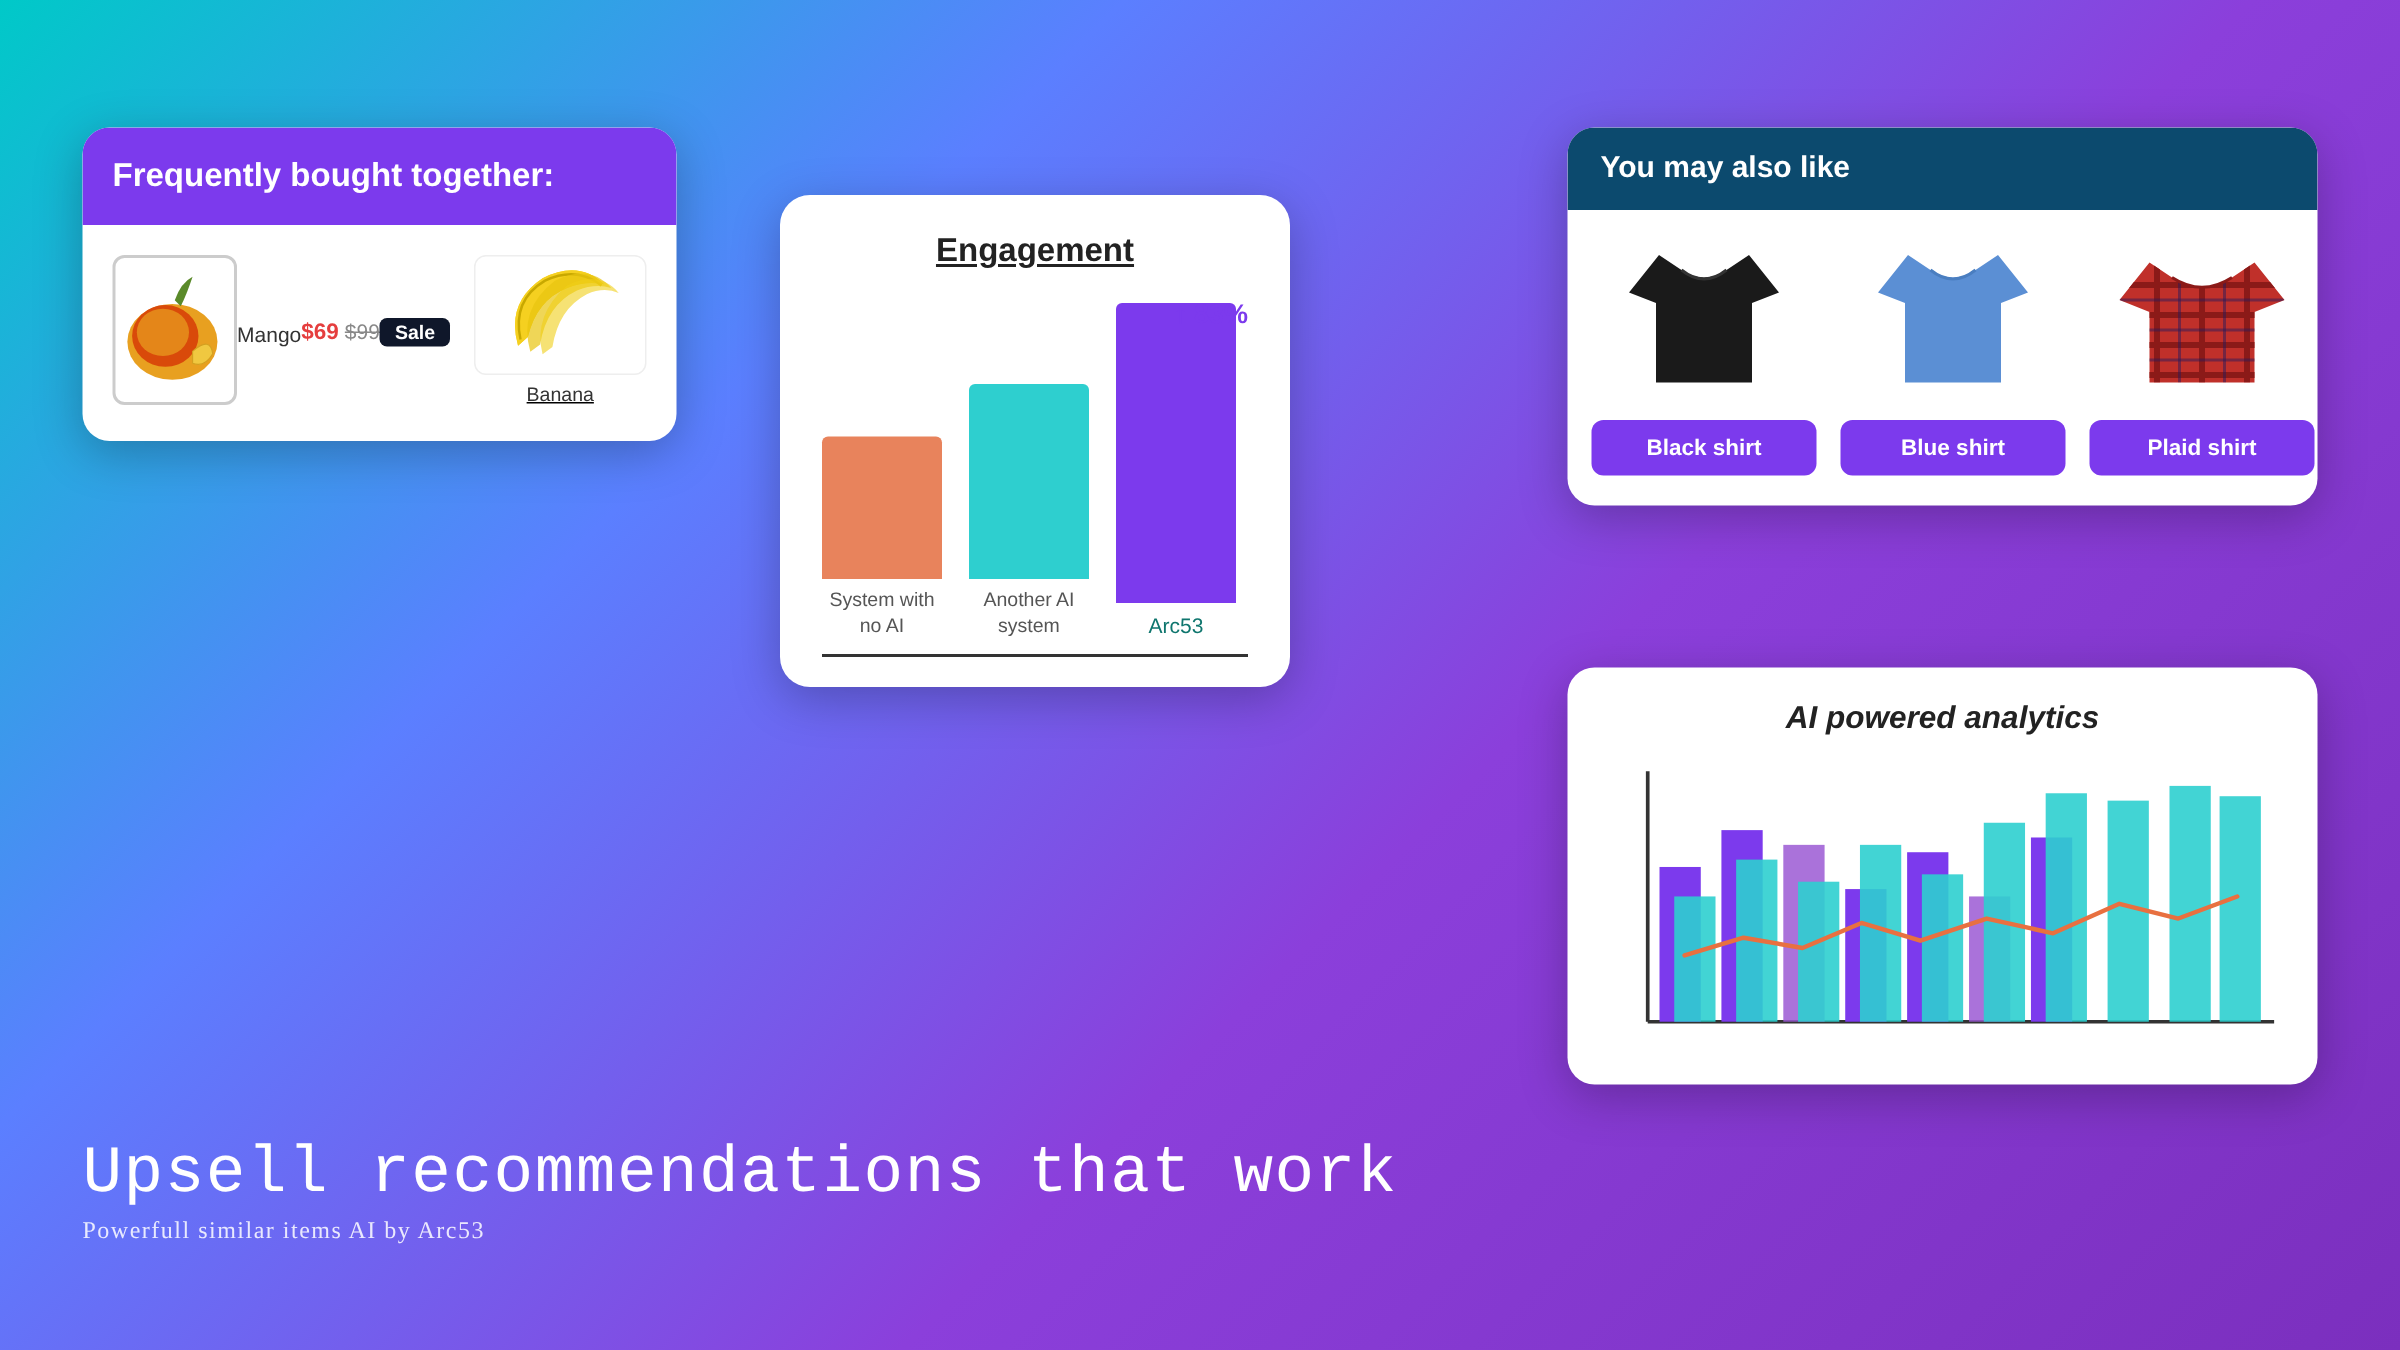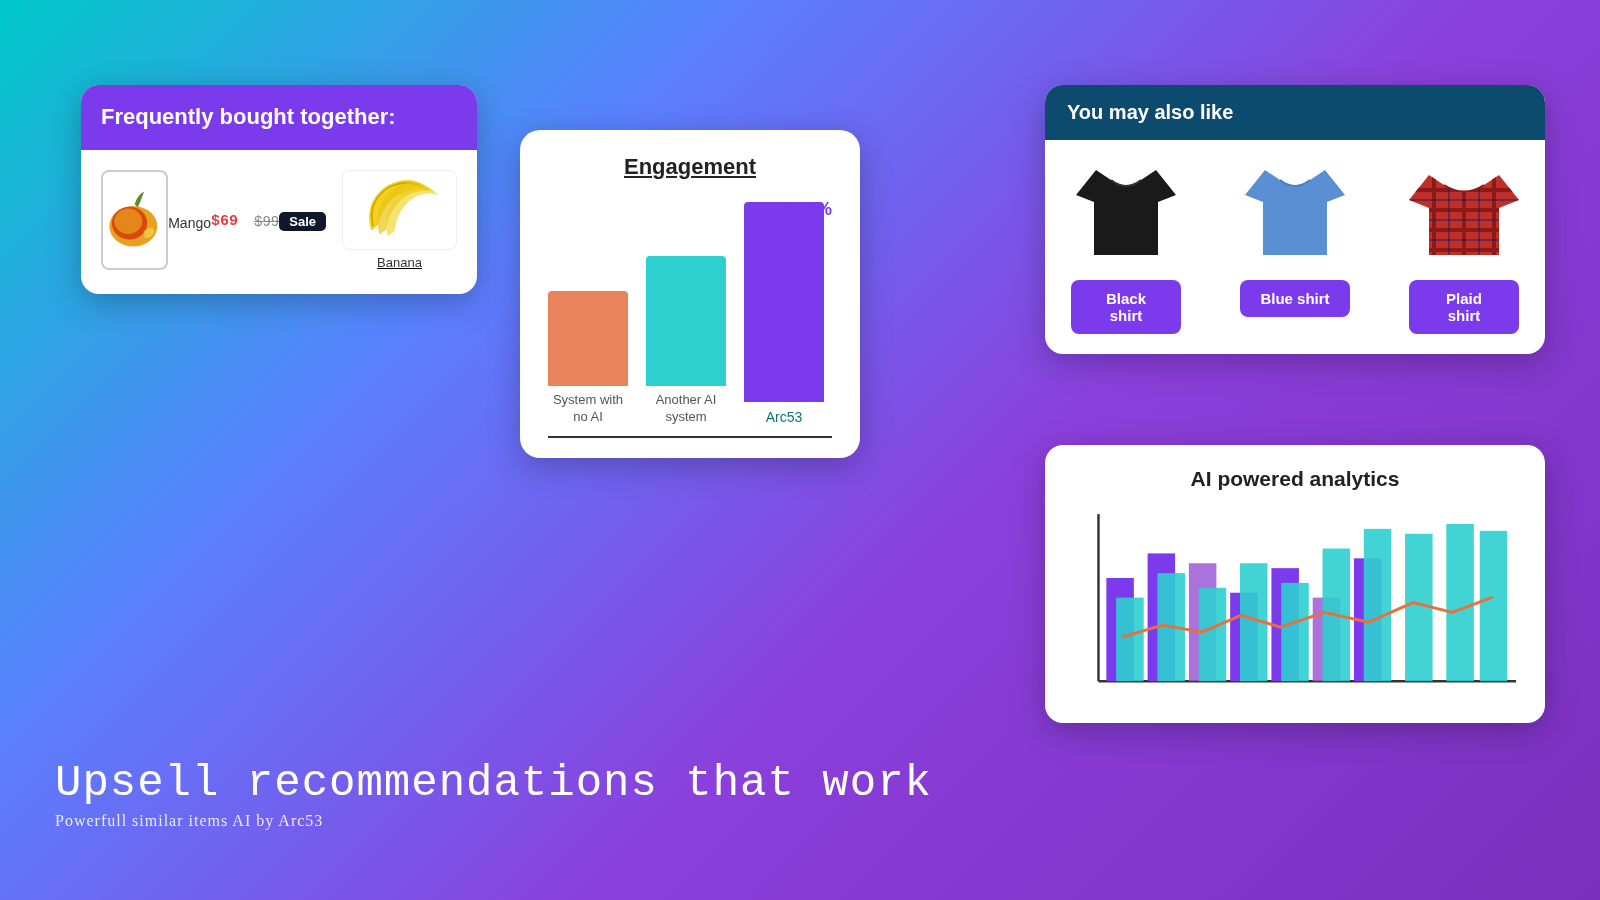--- a/index.html
+++ b/index.html
@@ -15,21 +15,20 @@
     
     .fbt-card {
       position: absolute;
       top: 85px;
       left: 55px;
       width: 396px;
       background: white;
       border-radius: 18px;
       overflow: hidden;
       box-shadow: 0 8px 32px rgba(0,0,0,0.25);
-      margin-left: 26px;
     }
     .fbt-header {
       background: #7c3aed;
       padding: 18px 20px;
     }
     .fbt-header-text {
       color: white;
       font-size: 22px;
       font-weight: bold;
       line-height: 1.3;
@@ -58,24 +57,23 @@
       background: #fff;
     }
     .fbt-item-name {
       margin-top: 6px;
       font-size: 14px;
       color: #333;
       text-align: center;
     }
     .fbt-price-row {
       display: flex;
-      gap: 16px;
-      align-items: flex-end;
+      gap: 4px;
+      align-items: flex-start;
       margin-top: 4px;
-      font-family: Liberation Mono, monospace;
     }
     .fbt-price-new {
       color: #e53e3e;
       font-size: 15px;
       font-weight: bold;
     }
     .fbt-price-old {
       color: #888;
       font-size: 14px;
       text-decoration: line-through;
@@ -225,41 +223,42 @@
     }
     .ymal-btn {
       background: #7c3aed;
       color: white;
       border: none;
       border-radius: 8px;
       padding: 10px 20px;
       font-size: 15px;
       font-weight: bold;
       cursor: pointer;
-      width: 110px;
+      width: 150px;
       text-align: center;
     }
 
     
     .analytics-card {
       position: absolute;
       top: 445px;
       right: 55px;
       width: 500px;
       background: white;
       border-radius: 18px;
       box-shadow: 0 8px 32px rgba(0,0,0,0.25);
       padding: 22px 24px 18px;
     }
     .analytics-title {
       font-size: 21px;
       font-weight: bold;
       color: #222;
       margin-bottom: 14px;
       text-align: center;
+      font-style: italic;
     }
     .analytics-chart {
       position: relative;
       height: 200px;
     }
     .analytics-svg {
       width: 100%;
       height: 100%;
     }
 

